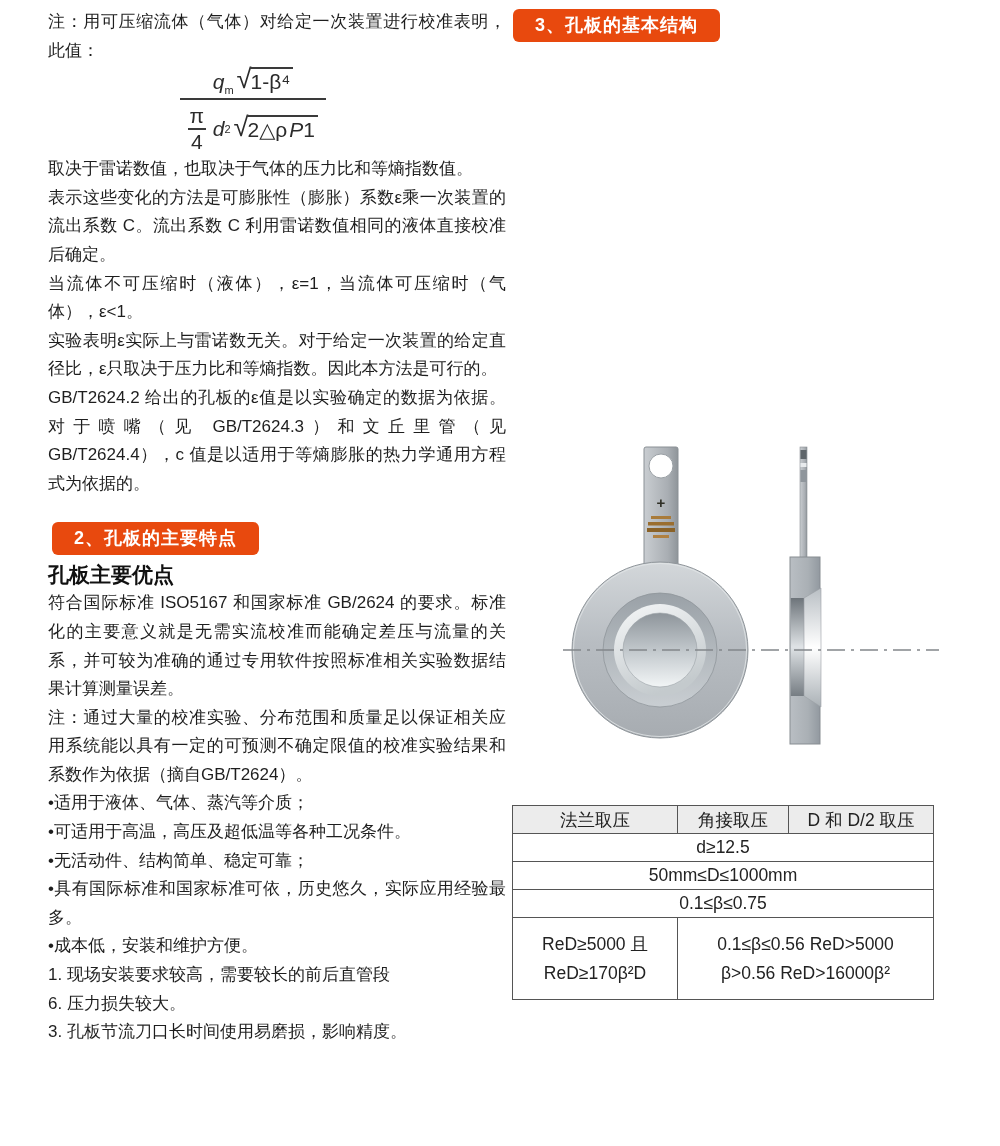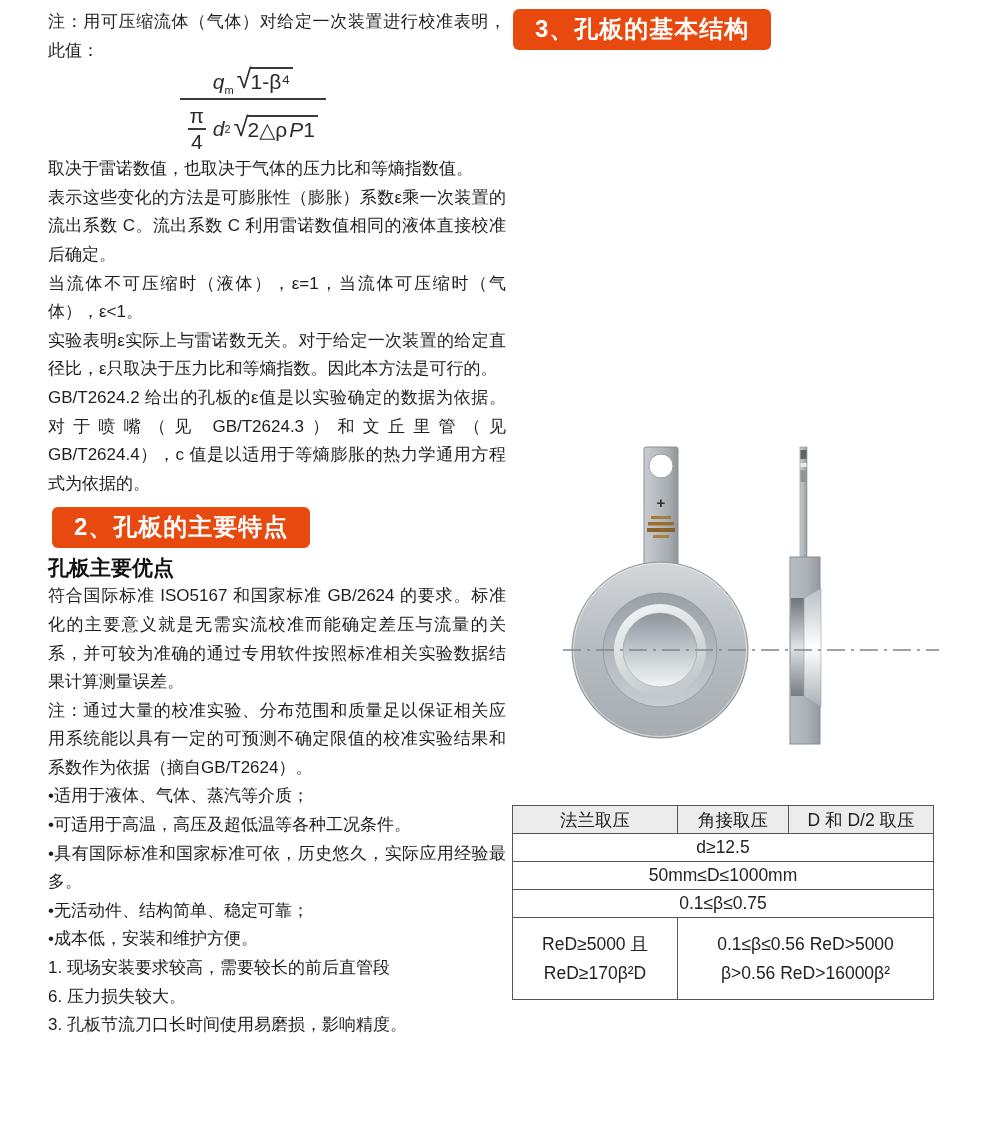--- a/index.html
+++ b/index.html
@@ -20,22 +20,22 @@
   .fnum sub{font-size:11px;transform:translateY(2px);}
   .fden sup,.fnum sup{font-size:11px;}
   .sfrac{display:inline-flex;flex-direction:column;align-items:center;margin-right:7px;}
   .sfb{border-top:2px solid #3a3a3a;padding:0 3px;}
   .sqrt{display:inline-flex;align-items:flex-start;margin-left:3px;}
   .rsign{font-size:1.3em;line-height:0.9;font-style:normal;}
   .radicand{border-top:2px solid #3a3a3a;padding:1px 3px 0 1px;margin-left:-2px;text-align:right;}
   .radicand .var{margin-left:2px;}
   
   .sec-badge{display:inline-block;background:#e8490e;color:#ffffff;border-radius:6px;
-             font-size:24px;font-weight:bold;padding:4px 22px 5px;letter-spacing:1px;}
-  .sec2-badge{margin:9px 0 5px 4px;}
+             font-size:18px;font-weight:bold;padding:4px 22px 5px;letter-spacing:1px;}
+  .sec2-badge{margin:24px 0 5px 4px;}
   .sec3-badge{position:absolute;left:513px;top:9px;}
   
   .spec-table{position:absolute;left:512px;top:805px;width:421px;border-collapse:collapse;
               font-size:17.5px;color:#222;table-layout:fixed;}
   .spec-table th,.spec-table td{border:1.6px solid #555;text-align:center;padding:0;margin-top:36px;}
   .spec-table th{background:#ececec;font-weight:normal;height:27px;}
   .spec-table td{height:27px;}
   .spec-table .tall td{height:81px;line-height:29px;}
   .c1{width:165px;}.c2{width:111px;}.c3{width:145px;}
   
@@ -80,22 +80,22 @@
     <p class="para">实验表明ε实际上与雷诺数无关。对于给定一次装置的给定直径比，ε只取决于压力比和等熵指数。因此本方法是可行的。</p>
     <p class="para">GB/T2624.2 给出的孔板的ε值是以实验确定的数据为依据。对于喷嘴（见 GB/T2624.3）和文丘里管（见 GB/T2624.4），c 值是以适用于等熵膨胀的热力学通用方程式为依据的。</p>
 
     <div class="sec-badge sec2-badge">2、孔板的主要特点</div>
 
     <p class="subhead">孔板主要优点</p>
     <p class="para">符合国际标准 ISO5167 和国家标准 GB/2624 的要求。标准化的主要意义就是无需实流校准而能确定差压与流量的关系，并可较为准确的通过专用软件按照标准相关实验数据结果计算测量误差。</p>
     <p class="para">注：通过大量的校准实验、分布范围和质量足以保证相关应用系统能以具有一定的可预测不确定限值的校准实验结果和系数作为依据（摘自GB/T2624）。</p>
     <p class="para">•适用于液体、气体、蒸汽等介质；</p>
     <p class="para">•可适用于高温，高压及超低温等各种工况条件。</p>
+    <p class="para">•无活动件、结构简单、稳定可靠；</p>
     <p class="para">•具有国际标准和国家标准可依，历史悠久，实际应用经验最多。</p>
-    <p class="para">•无活动件、结构简单、稳定可靠；</p>
     <p class="para">•成本低，安装和维护方便。</p>
 
     <p class="para">1. 现场安装要求较高，需要较长的前后直管段</p>
     <p class="para">6. 压力损失较大。</p>
     <p class="para">3. 孔板节流刀口长时间使用易磨损，影响精度。</p>
   </div>
 
   <div class="sec-badge sec3-badge">3、孔板的基本结构</div>
 
   <svg class="plate-figure" width="392" height="318" viewBox="0 0 392 318">

